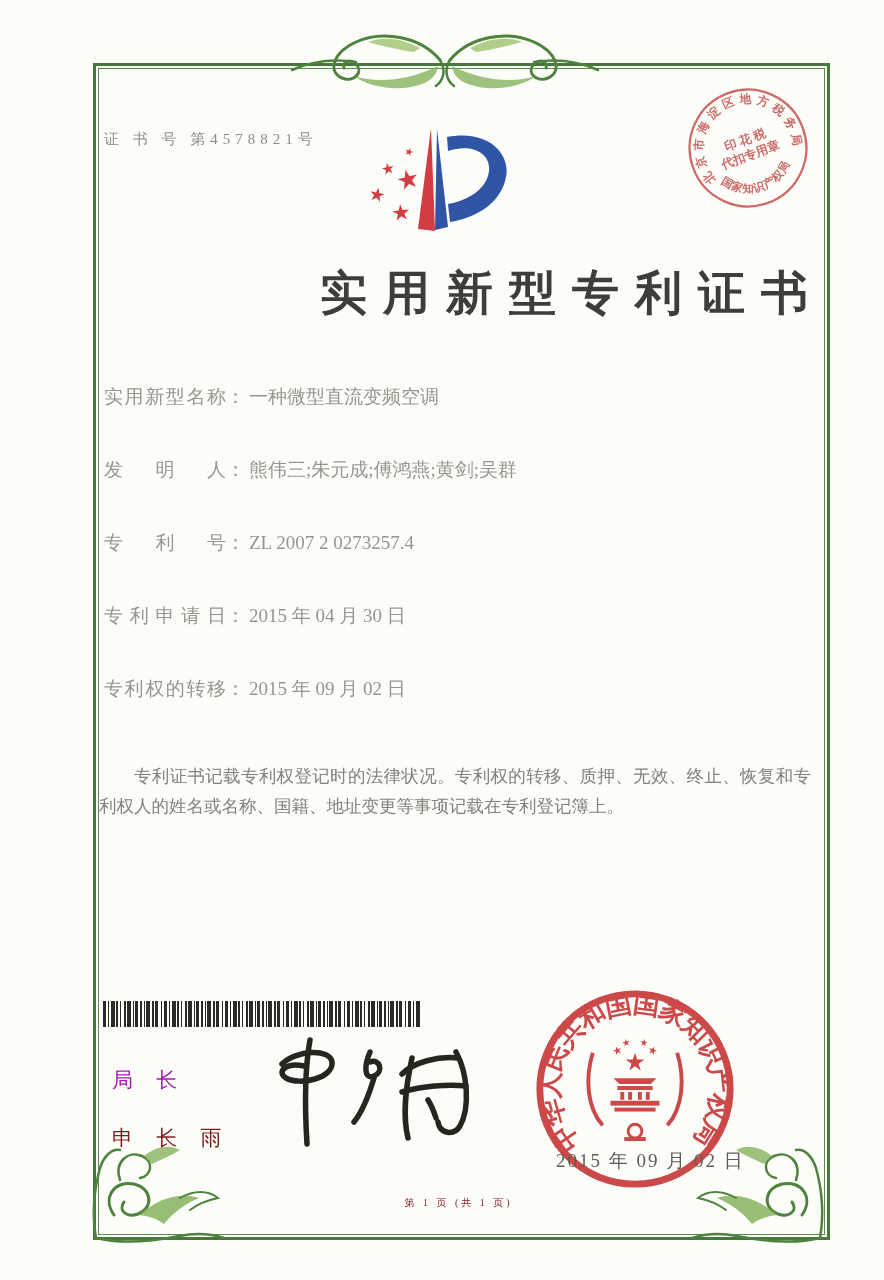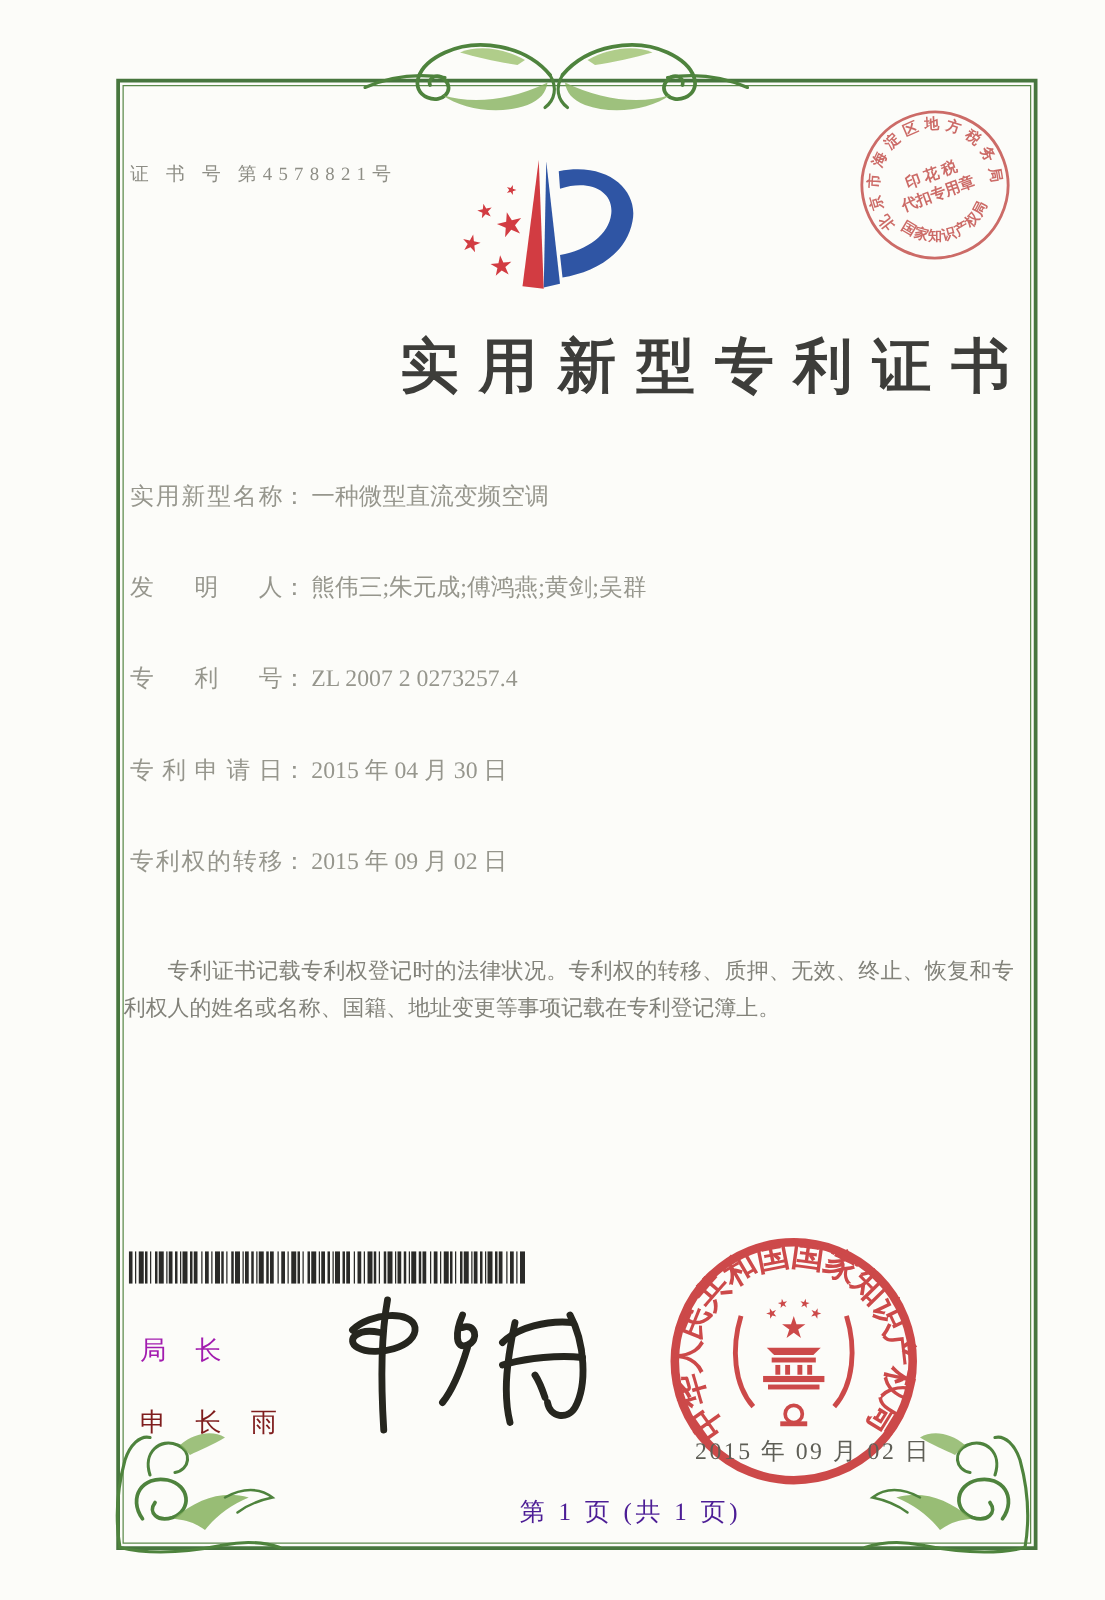--- a/index.html
+++ b/index.html
@@ -65,21 +65,21 @@
   }
   .signature{position:absolute;left:252px;top:1022px;}
   .seal{position:absolute;left:528px;top:986px;}
   .seal-date{
     position:absolute;left:556px;top:1148px;width:220px;
     font-size:19px;letter-spacing:2px;color:#5e5e56;z-index:5;
   }
   .stamp{position:absolute;left:668px;top:68px;}
   .footer{
     position:absolute;left:93px;top:1196px;width:731px;
-    text-align:center;font-size:20px;letter-spacing:3px;color:#4c1d95;margin-left:46px;
+    text-align:center;font-size:10px;letter-spacing:3px;color:#7f1d1d;
   }
   .seal-ring{font-family:"Liberation Serif","DejaVu Serif",serif;}
 </style>
 </head>
 <body>
 
 <div class="page">
 
   <div class="frame"></div>
 

